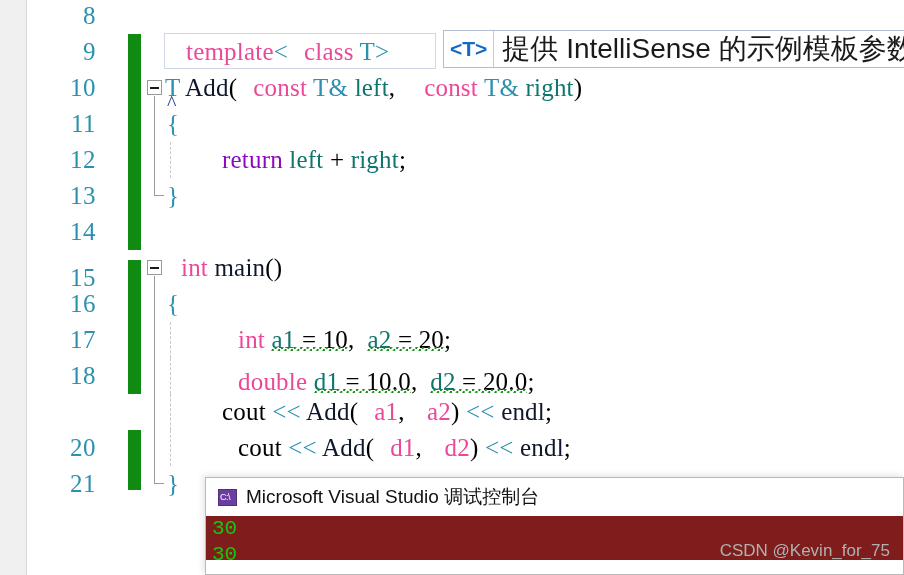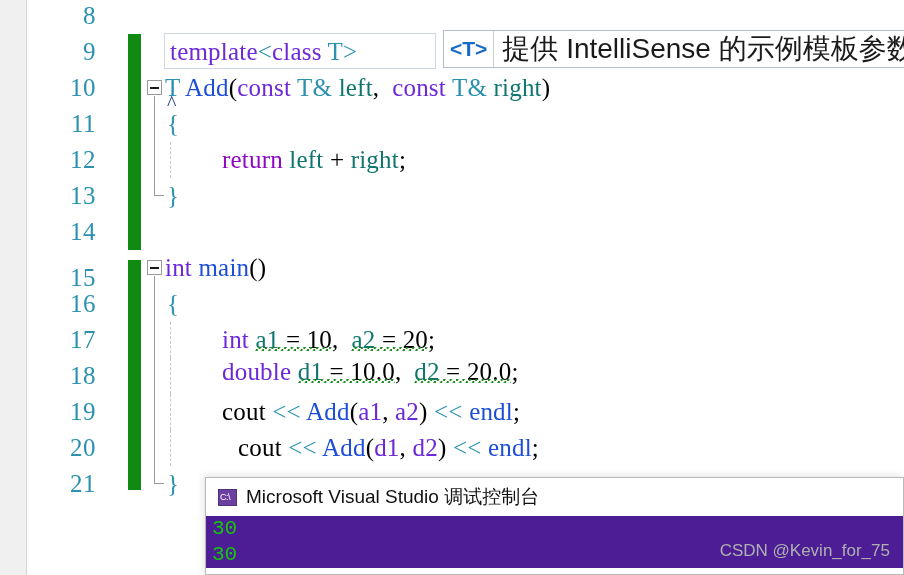--- a/index.html
+++ b/index.html
@@ -62,23 +62,23 @@
     height: 36px;
     line-height: 36px;
     font-family: "Liberation Serif", serif;
     font-size: 25px;
     white-space: pre;
     color: #000000;
     letter-spacing: 0.2px;
   }
 
   
-  .kw      { color: #6d28d9; }
+  .kw      { color: #ec4899; margin-left: 16px; }
   .type    { color: #2b91af; }
-  .fn      { color: #1d4ed8; }
+  .fn      { color: #0f172a; }
   .ident   { color: #0f766e; }
   .num     { color: #000000; }
   .punct   { color: #000000; }
   .op      { color: #2b91af; }
   .ctrl    { color: #8f08c4; }
   .stream  { color: #000000; }
   .brace   { color: #2b91af; }
 
   
   .squig {
@@ -220,22 +220,22 @@
     color: #ffffff;
     line-height: 13px;
     letter-spacing: -0.5px;
   }
   #console .ctitle {
     font-family: "Liberation Sans", sans-serif;
     font-size: 19px;
     color: #111111;
   }
   #console .cbody {
-    background: #4c1d95;
-    height: 52px;
+    background: #7f1d1d;
+    height: 44px;
     padding-left: 6px;
     box-sizing: border-box;
     position: relative;
   }
   #console .cline {
     font-family: "Liberation Mono", monospace;
     font-size: 21px;
     line-height: 26px;
     color: #16c60c;
   }
@@ -323,26 +323,22 @@
     <div class="changebar"></div>
   </div>
   <div class="dashline" style="left:170px; top:322px; height:36px;"></div>
   <div class="code" style="top:322px; left:222px;"><span class="kw">int</span> <span class="squig"><span class="ident">a1</span> <span class="punct">=</span> <span class="num">10</span></span><span class="punct">,</span>  <span class="squig"><span class="ident">a2</span> <span class="punct">=</span> <span class="num">20</span></span><span class="punct">;</span></div>
 
   <div class="line" style="top:358px;">
     <div class="lineno">18</div>
     <div class="changebar"></div>
   </div>
   <div class="dashline" style="left:170px; top:358px; height:36px;"></div>
-  <div class="code" style="top:354px; left:222px;"><span class="kw">double</span> <span class="squig"><span class="ident">d1</span> <span class="punct">=</span> <span class="num">10.0</span></span><span class="punct">,</span>  <span class="squig"><span class="ident">d2</span> <span class="punct">=</span> <span class="num">20.0</span></span><span class="punct">;</span></div>
-
-  <div class="line" style="top:394px;">
-    <div class="lineno">19</div>
-    <div class="changebar"></div>
-  </div>
+  <div class="code" style="top:364px; left:222px;"><span class="kw">double</span> <span class="squig"><span class="ident">d1</span> <span class="punct">=</span> <span class="num">10.0</span></span><span class="punct">,</span>  <span class="squig"><span class="ident">d2</span> <span class="punct">=</span> <span class="num">20.0</span></span><span class="punct">;</span></div>
+
   <div class="dashline" style="left:170px; top:394px; height:36px;"></div>
   <div class="code" style="top:394px; left:222px;"><span class="stream">cout</span> <span class="op">&lt;&lt;</span> <span class="fn">Add</span><span class="punct">(</span><span class="kw">a1</span><span class="punct">,</span> <span class="kw">a2</span><span class="punct">)</span> <span class="op">&lt;&lt;</span> <span class="fn">endl</span><span class="punct">;</span></div>
 
   <div class="line" style="top:430px;">
     <div class="lineno">20</div>
     <div class="changebar"></div>
   </div>
   <div class="dashline" style="left:170px; top:430px; height:36px;"></div>
   <div class="code" style="top:430px; left:238px;"><span class="stream">cout</span> <span class="op">&lt;&lt;</span> <span class="fn">Add</span><span class="punct">(</span><span class="kw">d1</span><span class="punct">,</span> <span class="kw">d2</span><span class="punct">)</span> <span class="op">&lt;&lt;</span> <span class="fn">endl</span><span class="punct">;</span></div>
 

